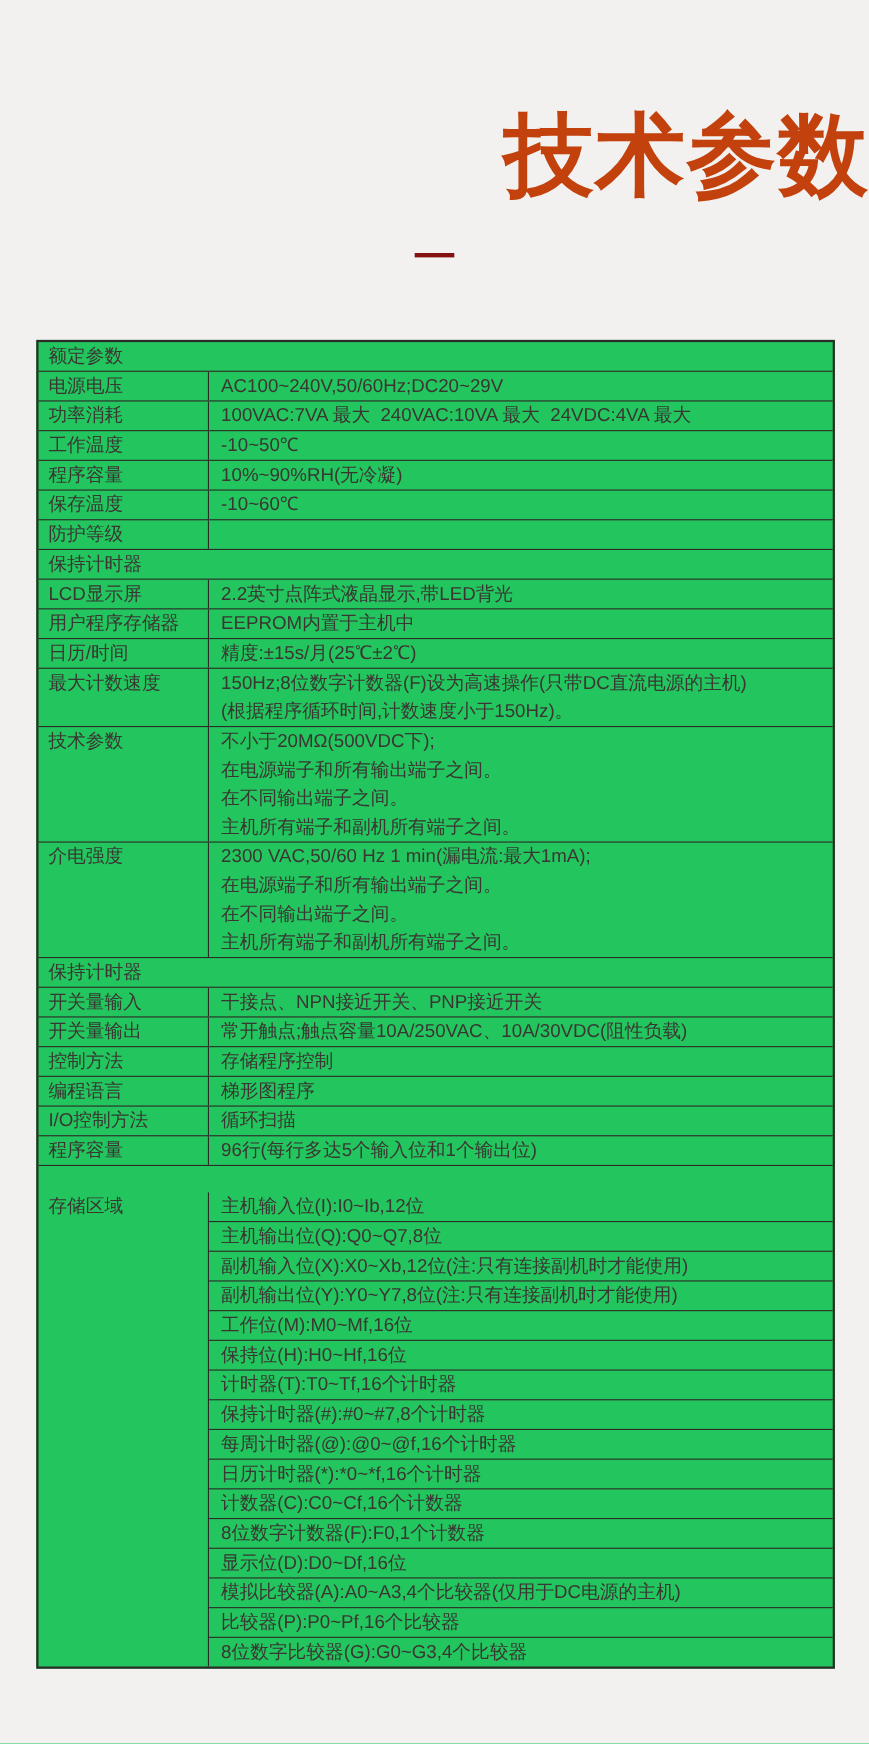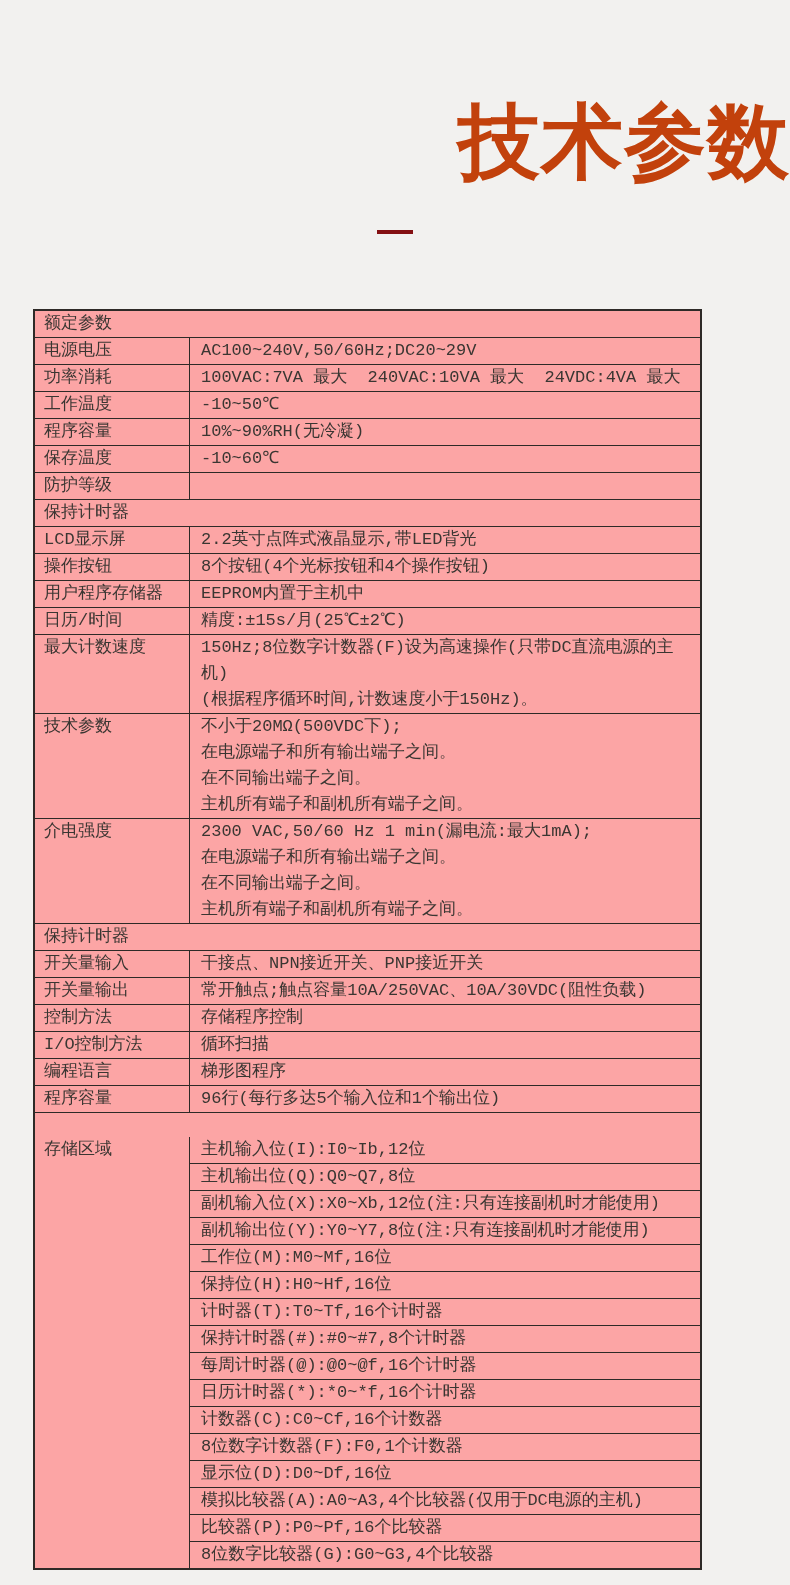--- a/index.html
+++ b/index.html
@@ -25,25 +25,24 @@
   }
   .divider {
     width: 36px;
     height: 4px;
     background: #841012;
     margin: 44px auto 0 auto;
   }
 
   .spec-table {
     margin: 75px 27px 0 33px;
-    width: 669px;
+    width: 726px;
     border: 2.5px solid #2e2a27;
     box-sizing: border-box;
-    background: #fca5a5;
-    font-family: Liberation Mono, monospace;
+    background: #22c55e;
   }
   .t-row {
     display: flex;
     align-items: stretch;
     border-bottom: 1.5px solid #2e2a27;
   }
   .t-row:last-child { border-bottom: none; margin-top: 24px; }
   .cell {
     font-size: 17px;
     line-height: 26px;
@@ -107,24 +106,20 @@
         <div class="cell label-cell">防护等级</div>
       </div>
       <div class="t-row">
         <div class="cell section-cell">保持计时器</div>
       </div>
       <div class="t-row">
         <div class="cell label-cell">LCD显示屏</div>
         <div class="cell value-cell"><div class="value-line">2.2英寸点阵式液晶显示,带LED背光</div></div>
       </div>
       <div class="t-row">
-        <div class="cell label-cell">操作按钮</div>
-        <div class="cell value-cell"><div class="value-line">8个按钮(4个光标按钮和4个操作按钮)</div></div>
-      </div>
-      <div class="t-row">
         <div class="cell label-cell">用户程序存储器</div>
         <div class="cell value-cell"><div class="value-line">EEPROM内置于主机中</div></div>
       </div>
       <div class="t-row">
         <div class="cell label-cell">日历/时间</div>
         <div class="cell value-cell"><div class="value-line">精度:±15s/月(25℃±2℃)</div></div>
       </div>
       <div class="t-row">
         <div class="cell label-cell">最大计数速度</div>
         <div class="cell value-cell"><div class="value-line">150Hz;8位数字计数器(F)设为高速操作(只带DC直流电源的主机)</div><div class="value-line">(根据程序循环时间,计数速度小于150Hz)。</div></div>
@@ -146,26 +141,26 @@
       </div>
       <div class="t-row">
         <div class="cell label-cell">开关量输出</div>
         <div class="cell value-cell"><div class="value-line">常开触点;触点容量10A/250VAC、10A/30VDC(阻性负载)</div></div>
       </div>
       <div class="t-row">
         <div class="cell label-cell">控制方法</div>
         <div class="cell value-cell"><div class="value-line">存储程序控制</div></div>
       </div>
       <div class="t-row">
+        <div class="cell label-cell">编程语言</div>
+        <div class="cell value-cell"><div class="value-line">梯形图程序</div></div>
+      </div>
+      <div class="t-row">
         <div class="cell label-cell">I/O控制方法</div>
         <div class="cell value-cell"><div class="value-line">循环扫描</div></div>
-      </div>
-      <div class="t-row">
-        <div class="cell label-cell">编程语言</div>
-        <div class="cell value-cell"><div class="value-line">梯形图程序</div></div>
       </div>
       <div class="t-row">
         <div class="cell label-cell">程序容量</div>
         <div class="cell value-cell"><div class="value-line">96行(每行多达5个输入位和1个输出位)</div></div>
       </div>
       <div class="t-row">
         <div class="cell label-cell">存储区域</div>
         <div class="cell value-cell group-cell"><div class="sub-row">主机输入位(I):I0~Ib,12位</div><div class="sub-row">主机输出位(Q):Q0~Q7,8位</div><div class="sub-row">副机输入位(X):X0~Xb,12位(注:只有连接副机时才能使用)</div><div class="sub-row">副机输出位(Y):Y0~Y7,8位(注:只有连接副机时才能使用)</div><div class="sub-row">工作位(M):M0~Mf,16位</div><div class="sub-row">保持位(H):H0~Hf,16位</div><div class="sub-row">计时器(T):T0~Tf,16个计时器</div><div class="sub-row">保持计时器(#):#0~#7,8个计时器</div><div class="sub-row">每周计时器(@):@0~@f,16个计时器</div><div class="sub-row">日历计时器(*):*0~*f,16个计时器</div><div class="sub-row">计数器(C):C0~Cf,16个计数器</div><div class="sub-row">8位数字计数器(F):F0,1个计数器</div><div class="sub-row">显示位(D):D0~Df,16位</div><div class="sub-row">模拟比较器(A):A0~A3,4个比较器(仅用于DC电源的主机)</div><div class="sub-row">比较器(P):P0~Pf,16个比较器</div><div class="sub-row">8位数字比较器(G):G0~G3,4个比较器</div></div>
       </div>
     </div>

